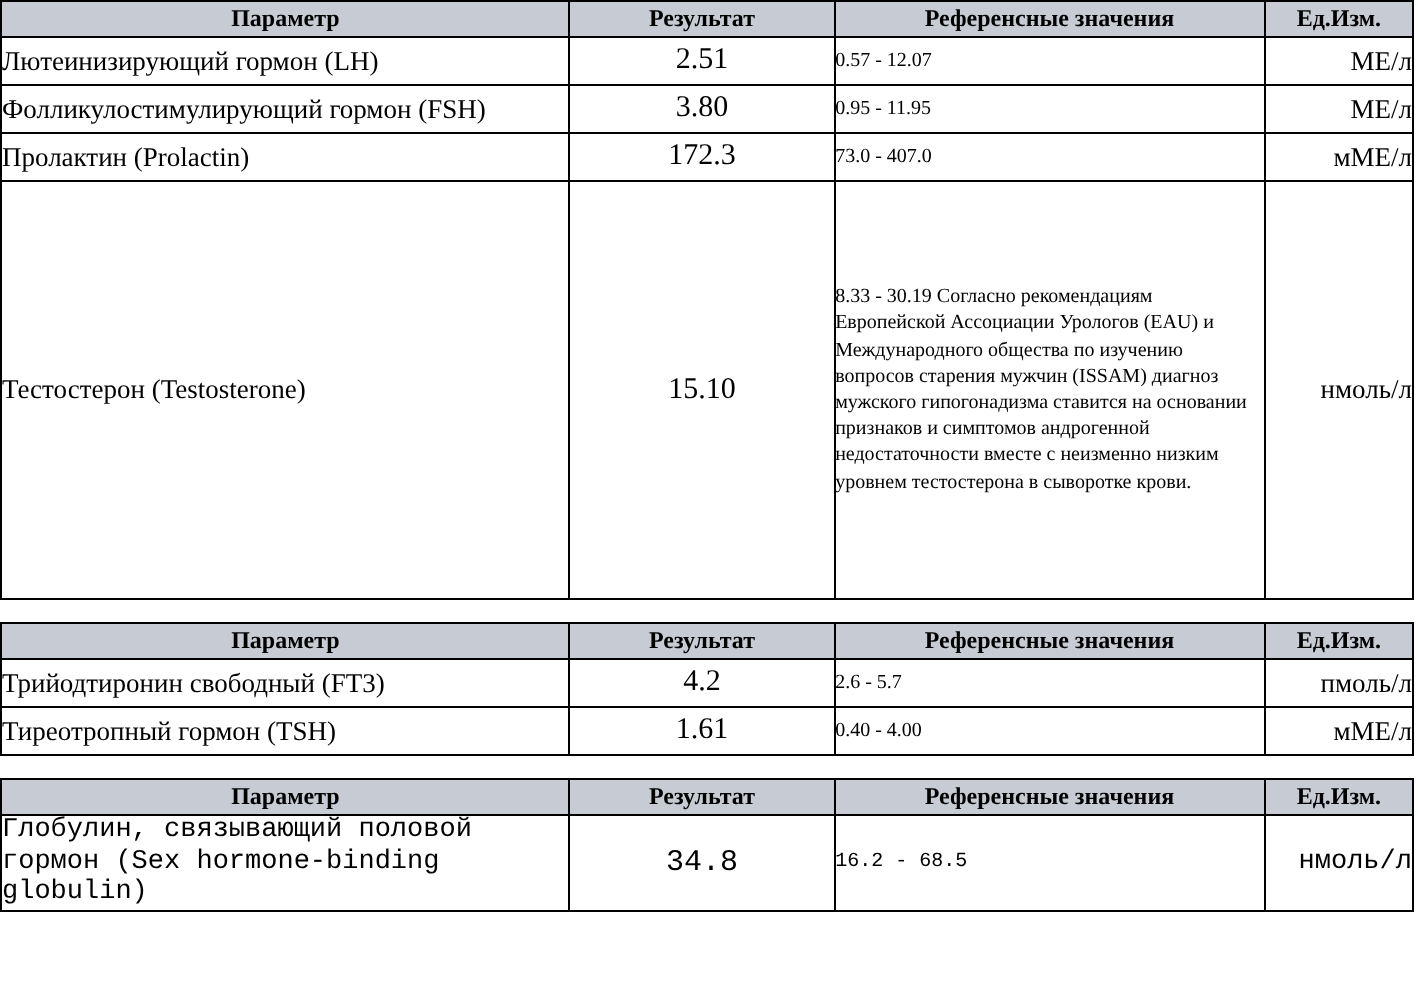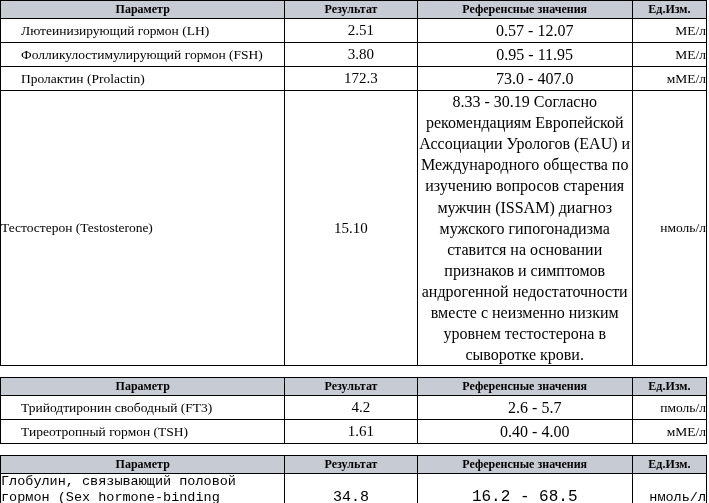--- a/index.html
+++ b/index.html
@@ -48,30 +48,29 @@
     text-align: left;
     padding-left: 3px;
     font-size: 13.5px;
     line-height: 1.15;
   }
   td.result {
     text-align: center;
     font-size: 15px;
   }
   td.ref {
-    text-align: center;
-    font-size: 16px;
+    font-size: 10px;
     line-height: 1.32;
     padding: 2px 4px;
   }
   td.unit {
     text-align: right;
     font-size: 13.5px;
   }
-  tr.datarow td { height: 23px; padding-left: 20px; }
+  tr.datarow td { height: 23px; }
   tr.tallrow td { height: 208px; }
   tr.twolinerow td { height: 40px; font-family: Liberation Mono, monospace; }
 
   .gap {
     height: 11px;
   }
 </style>
 </head>
 <body>
 

